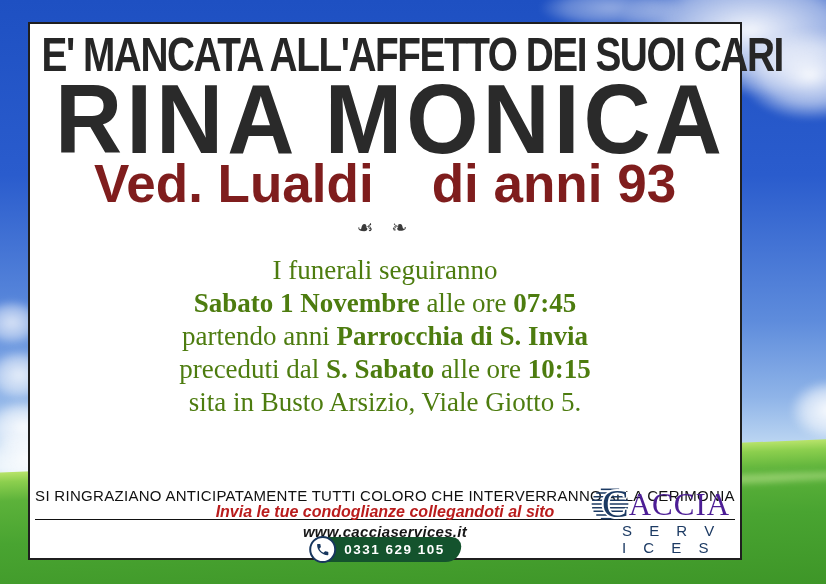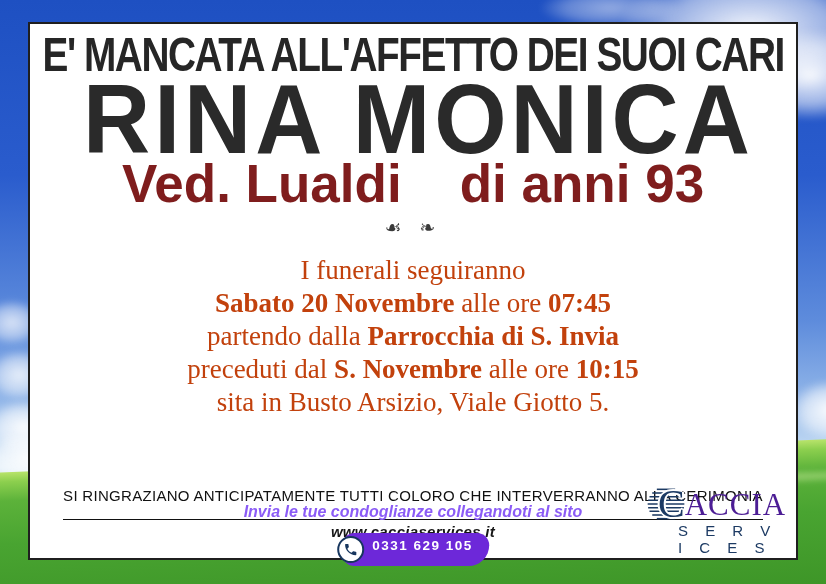--- a/index.html
+++ b/index.html
@@ -8,56 +8,56 @@
     background:linear-gradient(180deg,#1e50c2 0%,#2a5ccd 30%,#5e8cdc 55%,#8fb4e8 68%,#bcd6f2 76%,#dcebf8 80%);}
   .cloud{position:absolute;border-radius:50%;
     background:radial-gradient(ellipse at center,rgba(255,255,255,.95) 0%,rgba(255,255,255,.55) 45%,rgba(255,255,255,0) 72%);
     filter:blur(3px);z-index:1;}
   .grass{position:absolute;left:-50px;right:-50px;top:456px;height:240px;z-index:2;
     transform:rotate(-2.3deg);
     background:linear-gradient(180deg,#b8e36b 0%,#8ccf4e 4%,#5cb23a 12%,#49a431 30%,#3e9628 60%,#2f851e 100%);}
   .grass-streak{position:absolute;left:400px;right:-60px;top:478px;height:10px;z-index:2;
     transform:rotate(-2.3deg);background:rgba(220,245,170,.45);filter:blur(3px);border-radius:50%;}
 
-  .card{position:absolute;left:28px;top:22px;width:770px;height:538px;z-index:3;
+  .card{position:absolute;left:28px;top:22px;width:714px;height:538px;z-index:3;
     background:#ffffff;border:2px solid #1f1f1f;box-sizing:border-box;text-align:center;color:#1c1c1c;}
 
   .announcement{position:absolute;top:7px;left:0;right:0;white-space:nowrap;}
   .announcement span{display:inline-block;font-weight:700;font-size:40px;line-height:1;
     letter-spacing:-1.5px;transform:scale(.97,1.18);transform-origin:center top;color:#262626;}
 
   .name{position:absolute;top:47px;left:0;right:0;white-space:nowrap;padding-left:11px;}
   .name span{display:inline-block;font-weight:700;font-size:93px;line-height:1;
     letter-spacing:4px;transform:scale(1.0,1.05);transform-origin:center top;color:#2a2a2a;}
 
   .subtitle{position:absolute;top:133px;left:0;right:0;white-space:nowrap;
     font-weight:700;font-size:53px;line-height:1;color:#7f1d1d;}
   .subtitle .gap{display:inline-block;width:58px;}
 
   .ornament{position:absolute;top:192px;left:0;right:0;font-size:19px;color:#3a3a3a;
     font-family:"DejaVu Sans",sans-serif;letter-spacing:6px;}
 
   .funeral{position:absolute;top:230px;left:0;right:0;
-    font-family:"Liberation Serif","DejaVu Serif",serif;font-size:27px;line-height:33px;color:#c2410c;}
+    font-family:"Liberation Serif","DejaVu Serif",serif;font-size:27px;line-height:33px;color:#4d7c0f;}
   .funeral .b{font-weight:700;}
 
   .thanks{position:absolute;top:463px;left:0;right:0;}
   .thanks span{display:inline-block;font-size:15px;letter-spacing:.3px;color:#111;
     border-bottom:1.5px solid #111;padding-bottom:15px;}
 
   .condolence{position:absolute;top:479px;left:0;right:0;
-    font-size:16px;font-weight:700;font-style:italic;color:#8b5cf6;}
+    font-size:16px;font-weight:700;font-style:italic;color:#b91c1c;}
 
   .website{position:absolute;top:499px;left:0;right:0;
     font-size:15px;font-weight:700;font-style:italic;color:#161616;letter-spacing:.3px;}
 
   .phone-badge{position:absolute;top:512px;left:50%;transform:translateX(-50%);
     height:26px;display:flex;align-items:center;z-index:4;}
-  .phone-pill{display:flex;align-items:center;height:25px;background:#6d28d9;
-    border-radius:13px 13px 22px 13px;padding:0 16px 8px 30px;margin-left:-22px;}
+  .phone-pill{display:flex;align-items:center;height:25px;background:#14532d;
+    border-radius:13px 13px 22px 13px;padding:0 16px 0 30px;margin-left:-22px;}
   .phone-circle{width:27px;height:27px;border-radius:50%;background:#ffffff;
     border:2px solid #17365e;box-sizing:border-box;display:flex;align-items:center;justify-content:center;z-index:5;}
   .phone-number{color:#ffffff;font-weight:700;font-size:13.5px;letter-spacing:1.5px;}
 
   .logo{position:absolute;right:2px;bottom:2px;width:150px;text-align:left;z-index:4;}
   .logo-row{display:flex;align-items:center;height:42px;}
   .logo-c{font-family:"Liberation Serif",serif;font-size:40px;line-height:1;color:#1c3a63;margin-left:-30px;
     text-shadow:-2px 0 0 #fff,2px 0 0 #fff,0 -2px 0 #fff,0 2px 0 #fff,-1px -1px 0 #fff,1px 1px 0 #fff;}
   .logo-rest{font-family:"Liberation Serif",serif;font-size:31px;line-height:1;color:#4c1d95;letter-spacing:1px;}
   .logo-sub{font-size:15px;letter-spacing:6.5px;color:#1c3a63;margin-top:-3px;padding-left:34px;}
@@ -90,23 +90,23 @@
     </div>
 
     <div class="subtitle">
       <span>Ved. Lualdi</span><span class="gap"></span><span>di anni 93</span>
     </div>
 
     <div class="ornament">☙ ❧</div>
 
     <div class="funeral">
         <div><span>I funerali seguiranno</span></div>
-        <div><span class="b">Sabato 20 Novembre</span><span> alle ore </span><span class="b">07:45</span></div>
-        <div><span>partendo dalla </span><span class="b">Parrocchia di S. Invia</span></div>
-        <div><span>preceduti dal </span><span class="b">S. Novembre</span><span> alle ore </span><span class="b">10:15</span></div>
+        <div><span class="b">Sabato 1 Novembre</span><span> alle ore </span><span class="b">07:45</span></div>
+        <div><span>partendo anni </span><span class="b">Parrocchia di S. Invia</span></div>
+        <div><span>preceduti dal </span><span class="b">S. Sabato</span><span> alle ore </span><span class="b">10:15</span></div>
         <div><span>sita in Busto Arsizio, Viale Giotto 5.</span></div>
       </div>
 
     <div class="thanks">
       <span>SI RINGRAZIANO ANTICIPATAMENTE TUTTI COLORO CHE INTERVERRANNO ALLA CERIMONIA</span>
     </div>
 
     <div class="condolence">Invia le tue condoglianze collegandoti al sito</div>
 
     <div class="website">www.cacciaservices.it</div>

